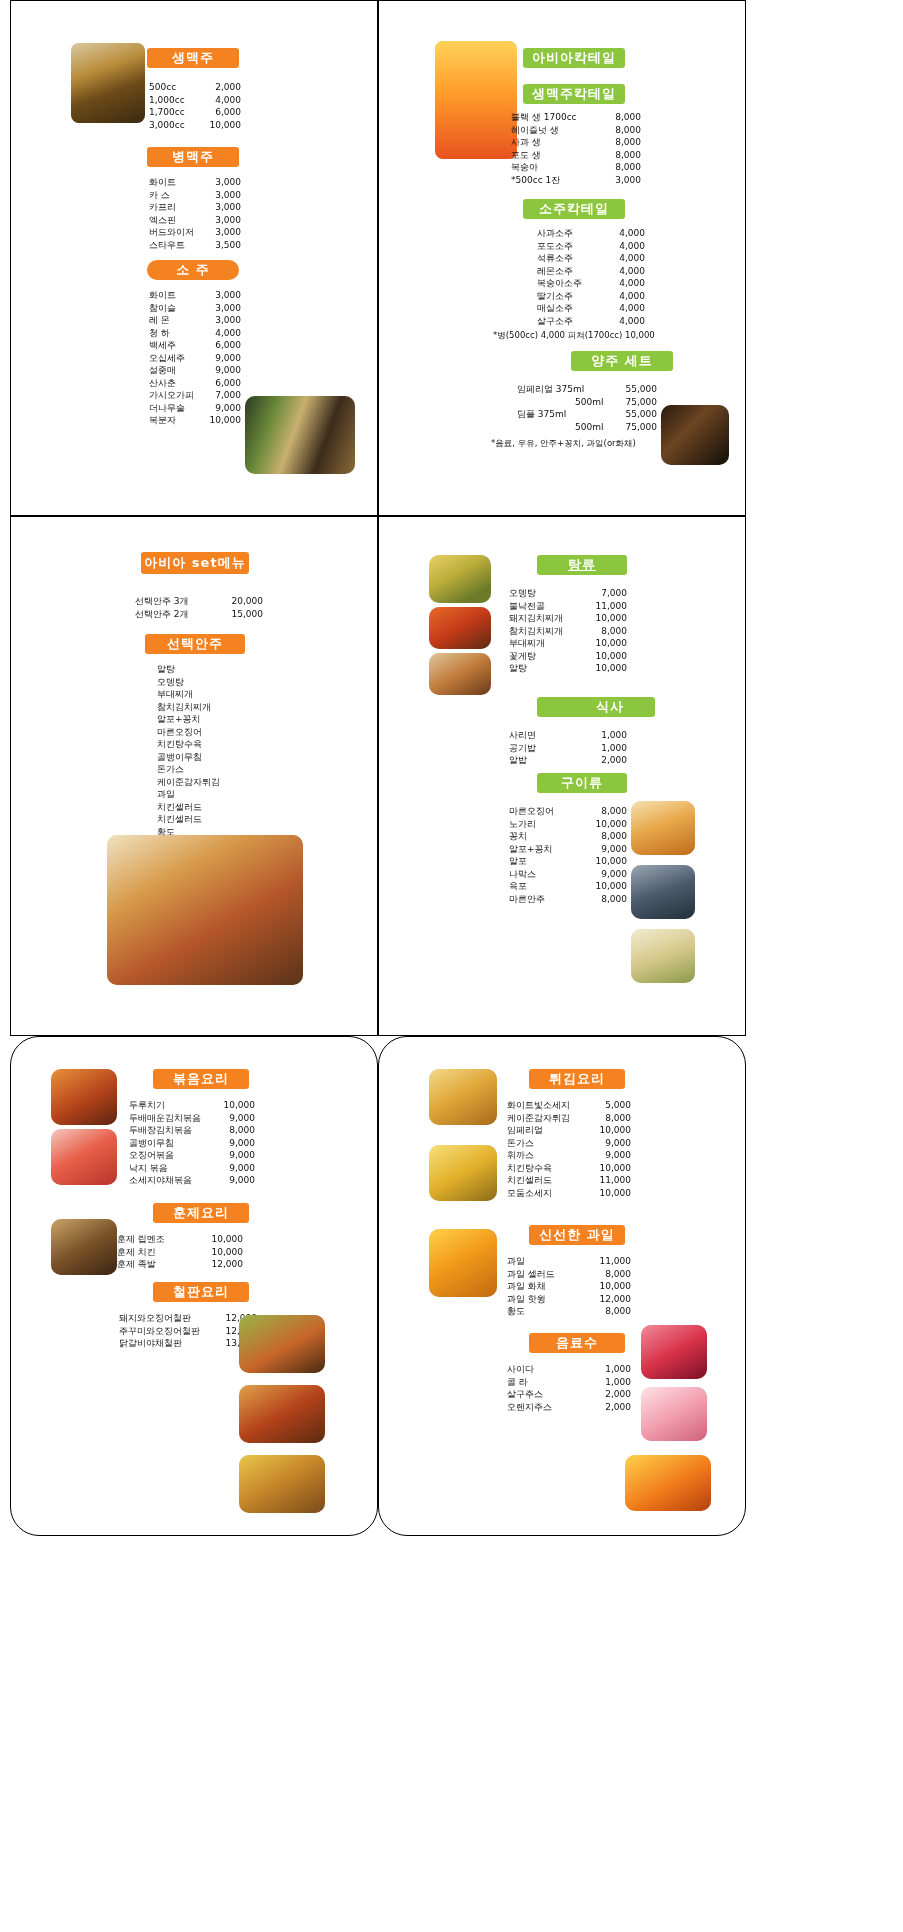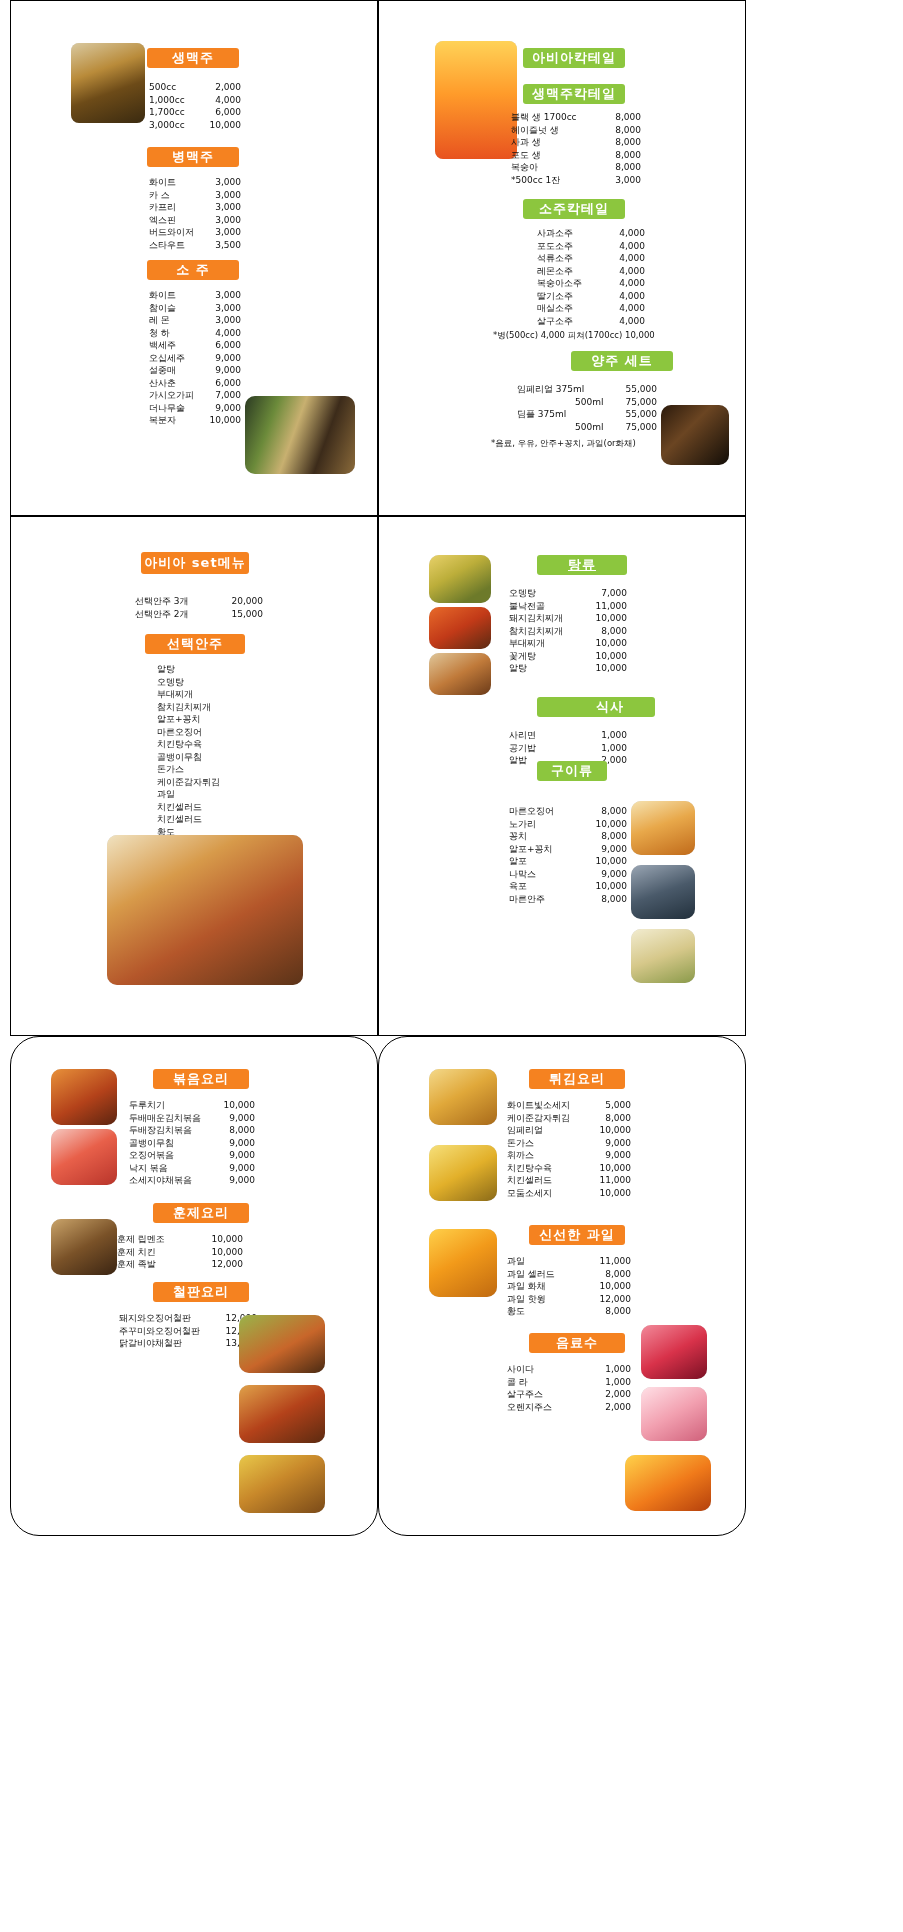--- a/index.html
+++ b/index.html
@@ -167,21 +167,21 @@
           <div class="row">
               <span class="nm">버드와이저</span>
               <span class="pr">3,000</span>
             </div>
           <div class="row">
               <span class="nm">스타우트</span>
               <span class="pr">3,500</span>
             </div>
         </div>
 
-        <div class="bar orange" style="left:136px; top:259px; width:92px;">소  주</div>
+        <div class="bar orange" style="left:136px; top:259px; width:92px;border-radius:10px;">소  주</div>
 
         <div class="list" style="left:138px; top:288px; width:92px;">
           <div class="row">
               <span class="nm">화이트</span>
               <span class="pr">3,000</span>
             </div>
           <div class="row">
               <span class="nm">참이슬</span>
               <span class="pr">3,000</span>
             </div>
@@ -432,21 +432,21 @@
           <div class="row">
               <span class="nm">공기밥</span>
               <span class="pr">1,000</span>
             </div>
           <div class="row">
               <span class="nm">알밥</span>
               <span class="pr">2,000</span>
             </div>
         </div>
 
-        <div class="bar green" style="left:158px; top:244px; width:70px;">구이류</div>
+        <div class="bar green" style="left:158px; top:256px; width:90px;">구이류</div>
 
         <div class="list" style="left:130px; top:288px; width:118px;">
           <div class="row">
               <span class="nm">마른오징어</span>
               <span class="pr">8,000</span>
             </div>
           <div class="row">
               <span class="nm">노가리</span>
               <span class="pr">10,000</span>
             </div>

